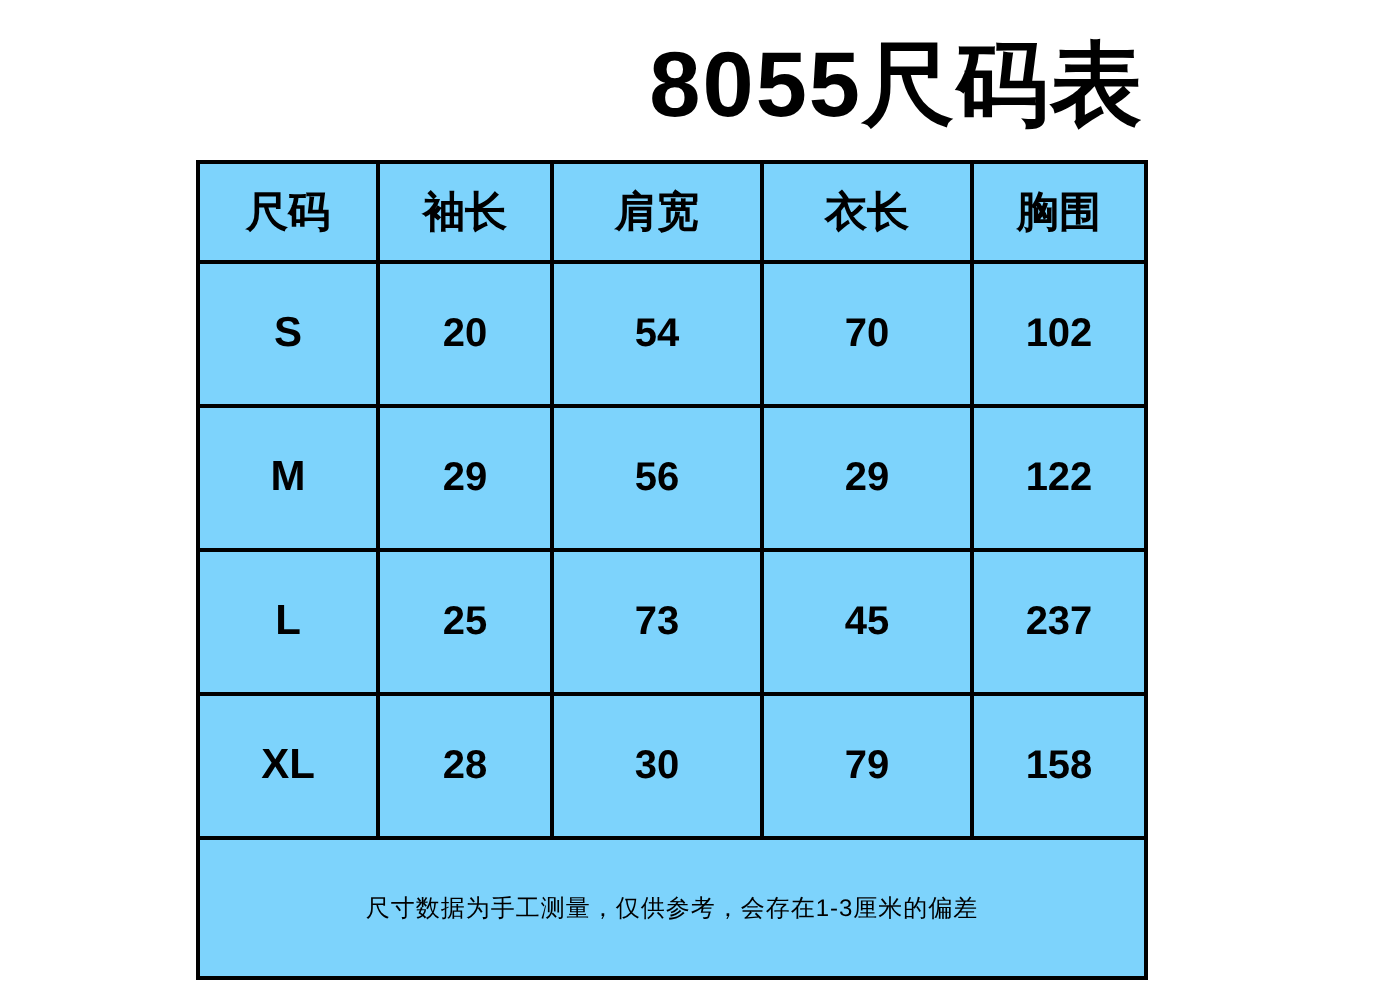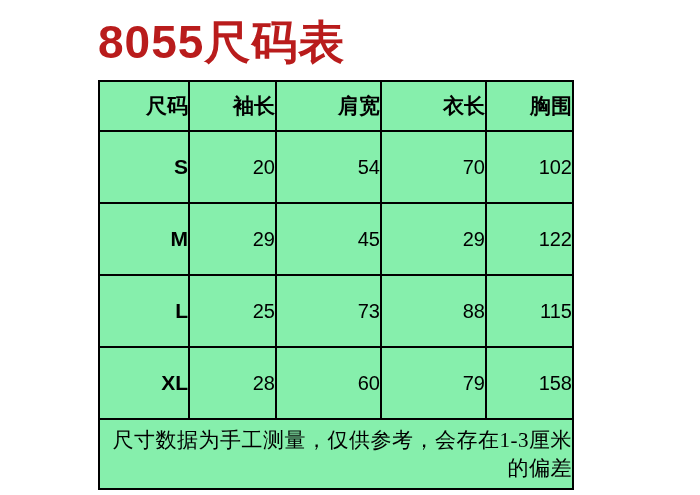--- a/index.html
+++ b/index.html
@@ -14,64 +14,63 @@
     background: #ffffff;
     font-family: "Liberation Sans", "DejaVu Sans", sans-serif;
     color: #000000;
     overflow: hidden;
   }
   .chart-title {
     position: absolute;
     top: 16px;
     left: 98px;
     width: 474px;
-    text-align: left;
+    text-align: right;
     font-size: 46px;
     line-height: 52px;
     font-weight: 900;
     letter-spacing: 1px;
-    color: #b91c1c;
+    color: #000000;
     white-space: nowrap;
   }
   table.size-table {
     position: absolute;
     left: 98px;
     top: 80px;
     width: 474px;
     border-collapse: collapse;
     table-layout: fixed;
   }
   table.size-table th,
   table.size-table td {
     border: 2px solid #000000;
-    text-align: right;
+    text-align: center;
     vertical-align: middle;
     padding: 0;
-    background: #86efac;
+    background: #7dd3fc;
   }
   tr.header-row th {
     height: 48px;
     font-size: 21px;
     font-weight: bold;
   }
   tr.data-row td {
     height: 70px;
     font-size: 20px;
-    font-weight: normal;
+    font-weight: bold;
   }
   tr.data-row td.size-cell {
     font-weight: bold;
     font-size: 21px;
   }
   tr.note-row td {
     height: 68px;
-    font-size: 21px;
+    font-size: 12px;
     font-weight: normal;
     letter-spacing: 0.5px;
-    font-family: Liberation Serif, serif;
   }
 </style>
 </head>
 <body>
 
 <div class="page">
 
   <div class="chart-title">8055尺码表</div>
 
   <table class="size-table">
@@ -95,35 +94,35 @@
       <tr class="data-row">
         <td class="size-cell">S</td>
         <td>20</td>
         <td>54</td>
         <td>70</td>
         <td>102</td>
       </tr>
       <tr class="data-row">
         <td class="size-cell">M</td>
         <td>29</td>
-        <td>45</td>
+        <td>56</td>
         <td>29</td>
         <td>122</td>
       </tr>
       <tr class="data-row">
         <td class="size-cell">L</td>
         <td>25</td>
         <td>73</td>
-        <td>88</td>
-        <td>115</td>
+        <td>45</td>
+        <td>237</td>
       </tr>
       <tr class="data-row">
         <td class="size-cell">XL</td>
         <td>28</td>
-        <td>60</td>
+        <td>30</td>
         <td>79</td>
         <td>158</td>
       </tr>
       <tr class="note-row">
         <td colspan="5">尺寸数据为手工测量，仅供参考，会存在1-3厘米的偏差</td>
       </tr>
     </tbody>
   </table>
 
 </div>

